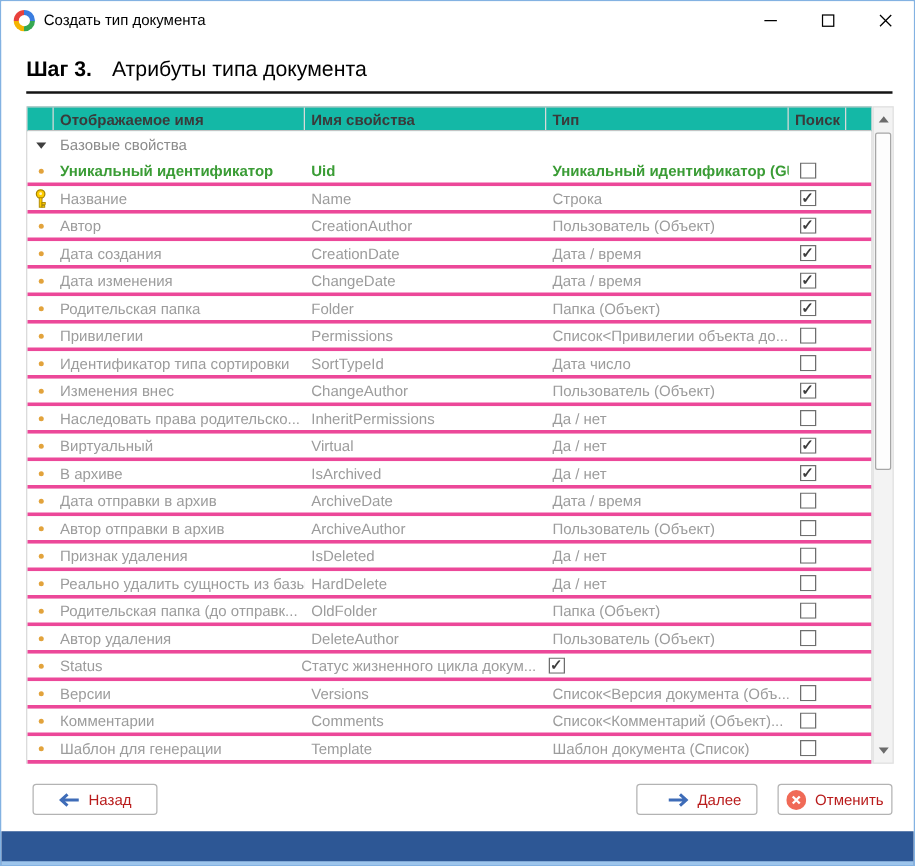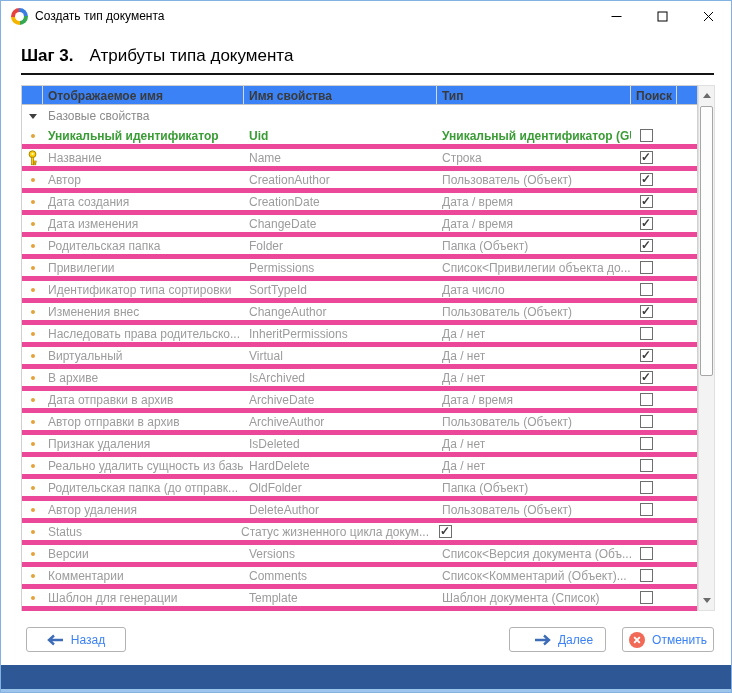--- a/index.html
+++ b/index.html
@@ -25,34 +25,34 @@
   .heading {
     position:absolute; left:20px; top:45px; width:693px;
     padding-bottom:7px; border-bottom:2px solid #141414; white-space:nowrap;
   }
   .heading .step { font-size:17px; font-weight:bold; color:#000; }
   .heading .htitle { font-size:17px; color:#000; margin-left:16px; }
 
   
   .grid { position:absolute; left:20px; top:84px; width:694px; height:526px; font-size:12px; }
   .grid-inner { position:absolute; left:0; top:0; width:677px; border-left:1px solid #d0d0d0; border-right:1px solid #d0d0d0; }
-  .grid-header { display:flex; height:20px; background:#3b82f6; border-top:1px solid #d0d0d0; border-bottom:1px solid #c4c4c4; }
+  .grid-header { display:flex; height:20px; background:#14b8a6; border-top:1px solid #d0d0d0; border-bottom:1px solid #c4c4c4; }
   .hcell {
     padding:3px 4px 0 5px; font-weight:bold; color:#3a3a3a;
     border-right:1px solid #d9d9d9; white-space:nowrap; overflow:hidden;
   }
   .hcell:last-child { border-right:none; }
   .col-icon { width:21px; }
   .col-name { width:201px; }
   .col-prop { width:193px; }
   .col-type { width:194px; }
   .col-search { width:46px; }
   .col-fill { flex:1; }
 
-  .row { display:flex; align-items:center; height:22px; border-bottom:5px solid #ec4899; background:#fff; color:#9c9c9c; }
+  .row { display:flex; align-items:center; height:22px; border-bottom:3px solid #ec4899; background:#fff; color:#9c9c9c; }
   .row.group-row { border-bottom:none; color:#8b8b8b; }
   .row.highlight { color:#3a9c35; font-weight:bold; }
   .cell { padding:0 4px 0 5px; white-space:nowrap; overflow:hidden; }
   .icon-cell { width:21px; padding:0; display:flex; align-items:center; justify-content:center; flex:0 0 auto; }
 
   .tri-down { width:0; height:0; border-left:4px solid transparent; border-right:4px solid transparent; border-top:5px solid #3f3f3f; }
   .dot { width:4px; height:4px; border-radius:50%; background:#e2a33c; }
   .row .key-icon { display:none; }
   .row.has-key .key-icon { display:block; }
 
@@ -71,21 +71,21 @@
   .vs-up { top:0; }
   .vs-down { bottom:0; }
   .tri-up-sm { width:0; height:0; border-left:4px solid transparent; border-right:4px solid transparent; border-bottom:5px solid #6b6b6b; }
   .tri-down-sm { width:0; height:0; border-left:4px solid transparent; border-right:4px solid transparent; border-top:5px solid #6b6b6b; }
   .vs-thumb { position:absolute; left:1px; top:20px; width:13px; height:270px; background:#fdfdfd; border:1px solid #a6a6a6; border-radius:2px; }
 
   
   .footer { position:absolute; left:0; right:0; top:626px; height:26px; }
   .btn {
     position:absolute; height:25px; background:#fff; border:1px solid #b3b3b3; border-radius:3px;
-    font-family:inherit; font-size:12px; color:#3b82f6;
+    font-family:inherit; font-size:12px; color:#b91c1c;
     display:flex; align-items:center; justify-content:center; gap:7px; cursor:default;
   }
   .btn-back { left:25px; width:100px; }
   .btn-next { left:508px; width:97px;padding-left:12px; }
   .btn-cancel { left:621px; width:92px; }
 
   .bottombar { position:absolute; left:0; right:0; bottom:0; height:27px; background:#2d5795; border-bottom:3px solid #9dc5ec; }
 </style>
 </head>
 <body>

